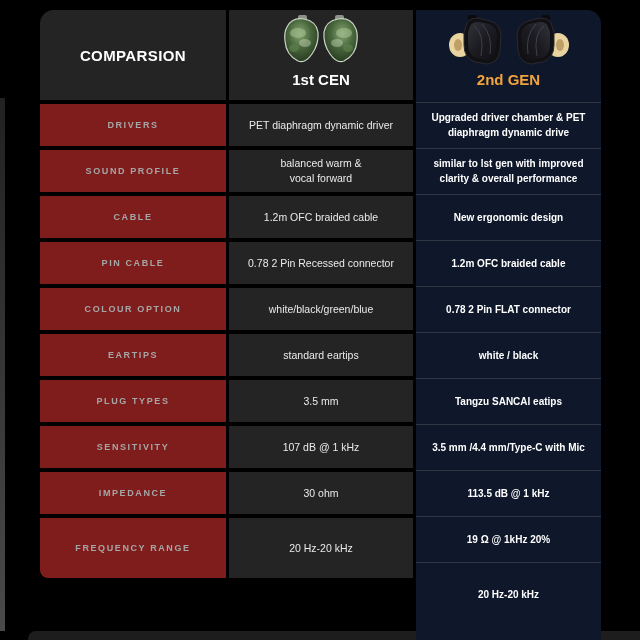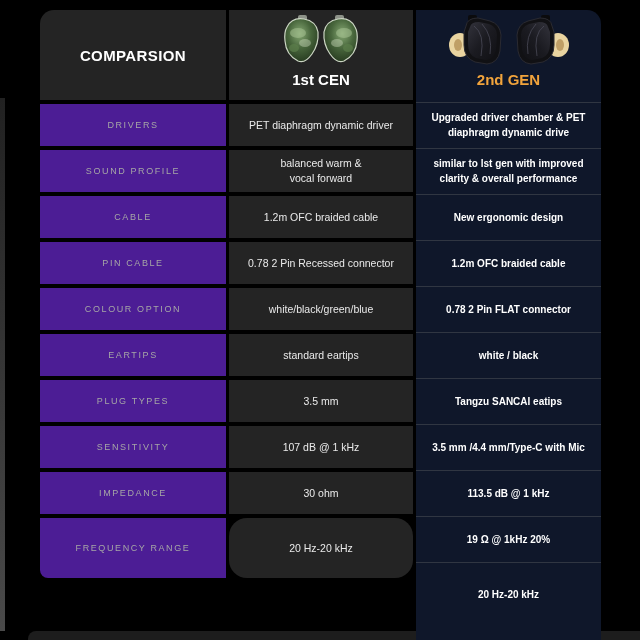--- a/index.html
+++ b/index.html
@@ -16,22 +16,22 @@
   .hdr{flex:0 0 90px;display:flex;}
   .left-hdr{background:#242424;border-radius:14px 0 0 0;align-items:center;justify-content:center;
             font-size:15px;font-weight:700;color:#ffffff;letter-spacing:.4px;}
   .col-hdr{flex-direction:column;}
   .mid-hdr{background:#242424;}
   .img-wrap{height:56px;display:flex;align-items:center;justify-content:center;margin-top:3px;}
   .col-title{flex:1;display:flex;align-items:flex-end;justify-content:center;
              padding-bottom:12px;font-size:15px;font-weight:700;color:#ffffff;}
   .gold-title{color:#F2A43C;}
   .cell{flex:0 0 42px;display:flex;align-items:center;justify-content:center;text-align:center;}
-  .col .cell:last-child{flex:0 0 60px;border-radius:18px;}
-  .label-cell{background:#4c1d95;color:#a6a6a6;font-size:9px;font-weight:400;
+  .col .cell:last-child{flex:0 0 60px;}
+  .label-cell{background:#7f1d1d;color:#a6a6a6;font-size:9px;font-weight:700;
               letter-spacing:1.6px;white-space:nowrap;}
   .col-left .cell:last-child{border-radius:0 0 0 8px;}
   .value-cell{background:#242424;color:#eaeaea;font-size:10.5px;line-height:1.4;
               padding:0 0;white-space:pre-line;}
   .gold-cell{position:relative;color:#ffffff;font-weight:700;font-size:10px;line-height:1.5;
              padding:0 1px;white-space:pre-line;}
   .gold-cell::before{content:"";position:absolute;top:-2px;left:0;right:0;height:1px;
                      background:rgba(255,245,210,.14);}
 </style>
 </head>

